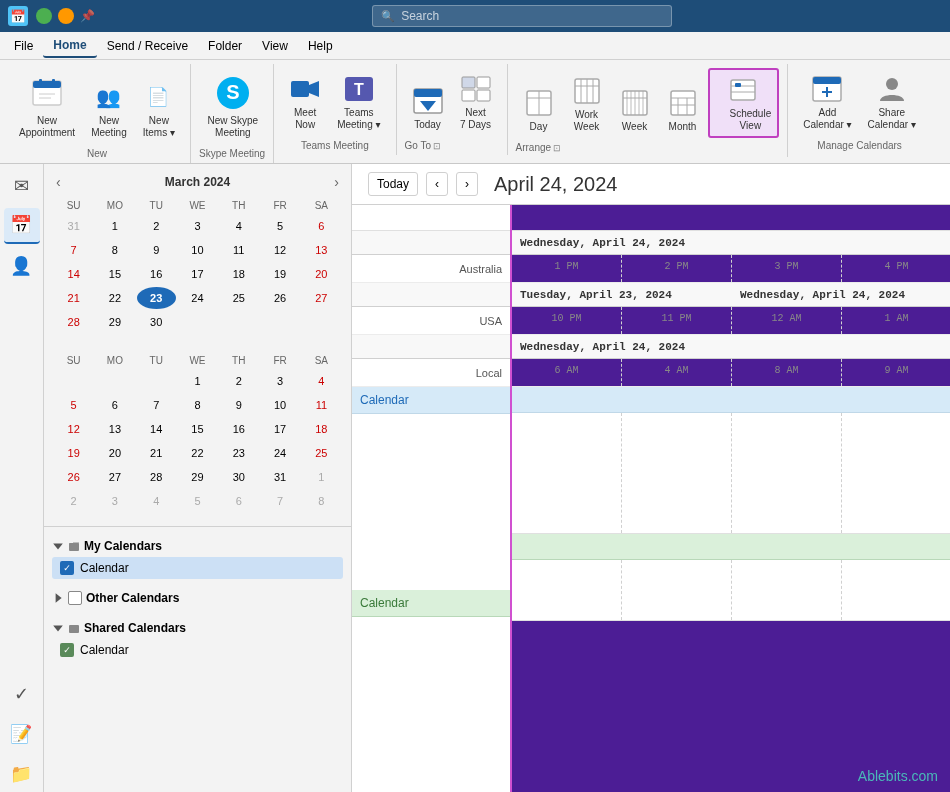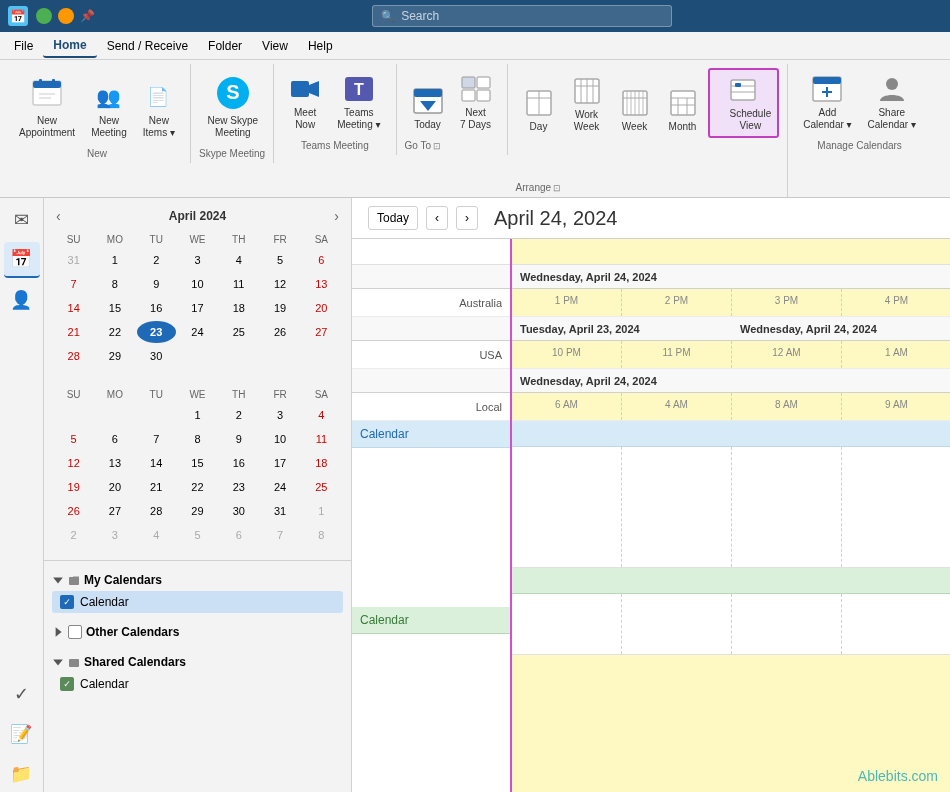--- a/index.html
+++ b/index.html
@@ -252,21 +252,21 @@
               <svg width="28" height="28" viewBox="0 0 28 28">
                   <rect x="2" y="4" width="24" height="20" rx="2" fill="white" stroke="#aaa" stroke-width="1.5"></rect>
                   <line x1="2" y1="10" x2="26" y2="10" stroke="#aaa" stroke-width="1"></line>
                   <line x1="2" y1="16" x2="26" y2="16" stroke="#aaa" stroke-width="1"></line>
                   <rect x="6" y="7" width="6" height="4" rx="1" fill="#1e6ab7"></rect>
                 </svg>
             </div>
             <div class="ribbon-btn-label" style="font-size:10px;margin-left:14px;">Schedule<br>View</div>
           </div>
         </div>
-        <div class="ribbon-group-label" style="display:flex;align-items:center;gap:2px;margin-top:40px;">
+        <div class="ribbon-group-label" style="display:flex;align-items:center;gap:2px;">
           <span>Arrange</span>
           <span style="font-size:9px; color:#888;">⊡</span>
         </div>
       </div>
 
       <div class="ribbon-group" style="border-right:none;">
         <div class="ribbon-group-btns">
           <div class="ribbon-btn">
             <div class="ribbon-btn-icon" style="font-size:22px; color:#1e6ab7;">
               <svg width="32" height="32" viewBox="0 0 32 32">
@@ -301,21 +301,21 @@
       <div class="nav-icon">👤</div>
       <div class="nav-icon" style="margin-top:auto;">✓</div>
       <div class="nav-icon">📝</div>
       <div class="nav-icon">📁</div>
     </div>
 
     <div class="sidebar">
       <div class="mini-cal">
         <div class="mini-cal-header">
           <div class="mini-cal-nav">‹</div>
-          <div class="mini-cal-title">April 2024</div>
+          <div class="mini-cal-title">March 2024</div>
           <div class="mini-cal-nav">›</div>
         </div>
         <table class="mini-cal-grid">
           <thead>
             <tr>
               <th>SU</th>
               <th>MO</th>
               <th>TU</th>
               <th>WE</th>
               <th>TH</th>
@@ -515,21 +515,21 @@
           <div style="height:24px;background:#f8f8f8;border-bottom:1px solid #d0d0d0;"></div>
           <div style="min-height:28px;display:flex;align-items:center;justify-content:flex-end;padding:0 8px;border-bottom:1px solid #ececec;font-size:11px;color:#555;">Local</div>
 
           <div style="background:#d6eaf8;padding:6px 8px;font-size:12px;color:#1e6ab7;font-weight:500;border-bottom:1px solid #c0d8e8;">Calendar</div>
           <div style="flex:1;background:white;min-height:120px;"></div>
 
           <div style="background:#daf0da;padding:6px 8px;font-size:12px;color:#3a7a3a;font-weight:500;border-bottom:1px solid #b8d8b8;">Calendar</div>
           <div style="flex:1;background:white;min-height:60px;"></div>
         </div>
 
-        <div style="flex:1;overflow-x:auto;overflow-y:hidden;background:#fef9c3;">
+        <div style="flex:1;overflow-x:auto;overflow-y:hidden;background:#4c1d95;font-family:Liberation Mono, monospace;">
 
           <div style="display:flex;flex-direction:column;">
 
             <div style="height:26px;border-bottom:1px solid #e0e0e0;display:flex;">
             </div>
 
             <div style="height:24px;background:#f8f8f8;border-bottom:1px solid #d0d0d0;display:flex;align-items:center;padding-left:8px;">
               <span style="font-size:11px;font-weight:600;color:#333;">Wednesday, April 24, 2024</span>
             </div>
 

